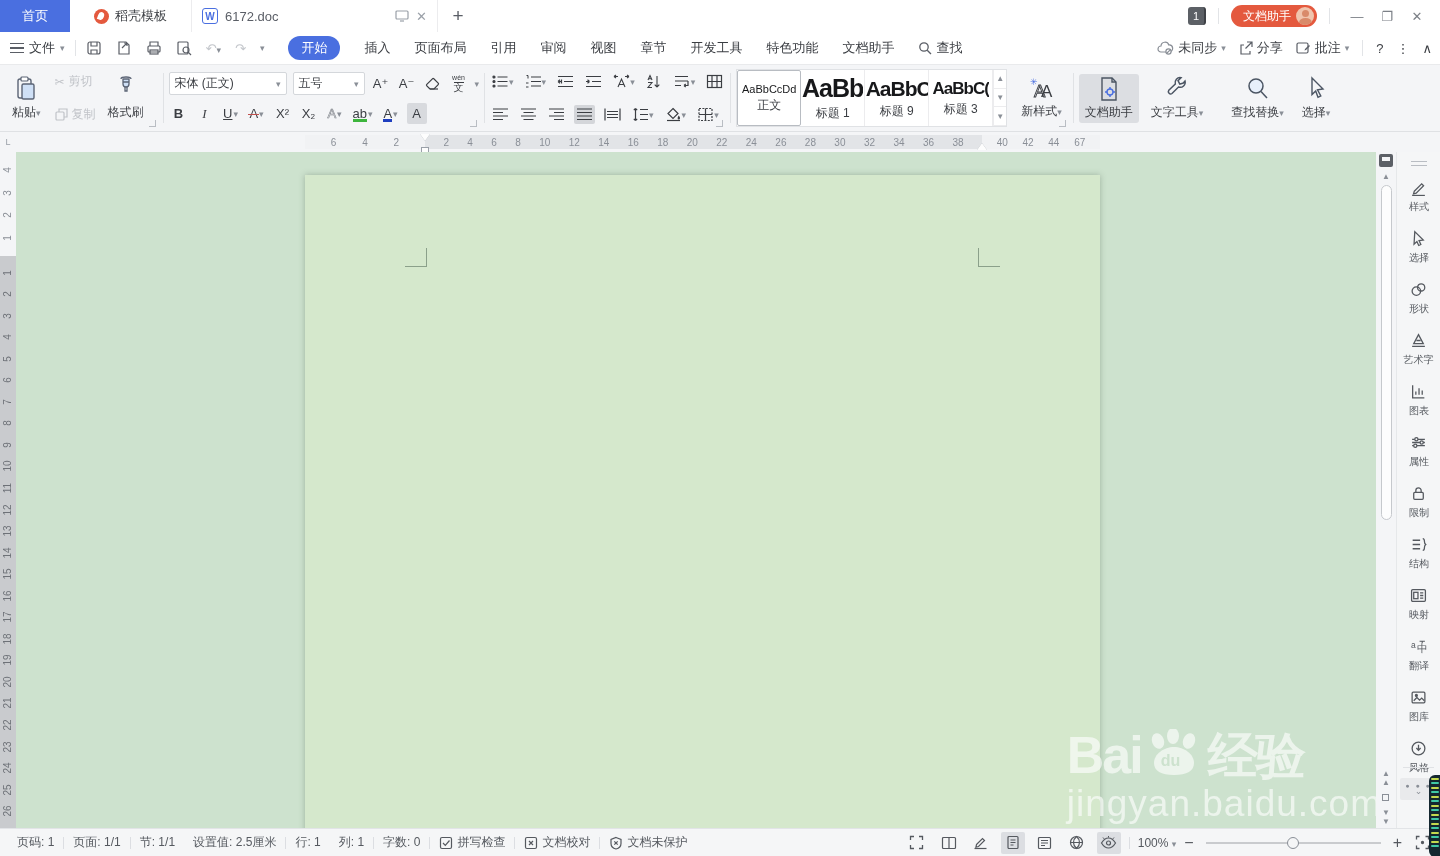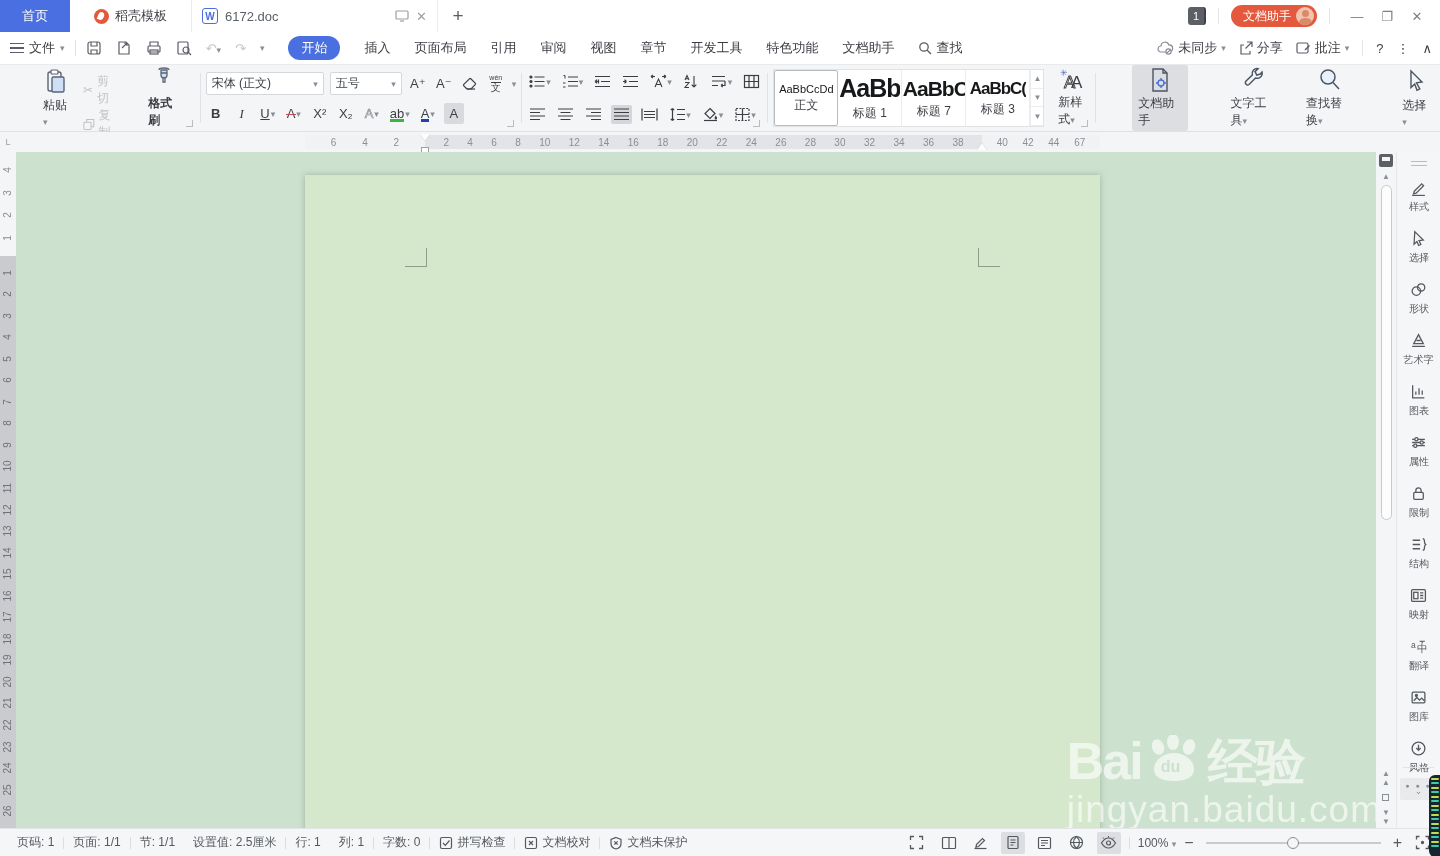--- a/index.html
+++ b/index.html
@@ -42,21 +42,21 @@
   .mtab { color:#3b3e43; cursor:pointer; white-space:nowrap; }
   .mtab.active { background:#4a6fe0; color:#fff; border-radius:12px; padding:3px 13px; }
   .mfind { display:flex; align-items:center; gap:4px; color:#3b3e43; margin-left:24px; }
   .menu-right { position:absolute; right:8px; top:0; height:32px; display:flex; align-items:center; gap:13px; color:#3b3e43; }
   .mr-item { display:flex; align-items:center; gap:4px; }
 
   
   .ribbon { height:68px; background:#f4f5f7; border-top:1px solid #e9eaec; border-bottom:1px solid #dfe1e4; display:flex; align-items:stretch; padding:4px 6px; position:relative; }
   .rgroup { display:flex; align-items:center; position:relative; }
   .rdiv { width:1px; background:#e0e2e5; margin:4px 5px; }
-  .bigbtn { display:flex; flex-direction:column; align-items:center; justify-content:center; gap:2px; padding:2px 6px; border-radius:3px; color:#3b3e43; font-size:12px;margin-left:31px; }
+  .bigbtn { display:flex; flex-direction:column; align-items:center; justify-content:center; gap:2px; padding:2px 6px; border-radius:3px; color:#3b3e43; font-size:12px; }
   .bigbtn.active { background:#dcdee2; }
   .smallcol { display:flex; flex-direction:column; justify-content:space-between; height:54px; padding:2px 0; }
   .smallbtn { display:flex; align-items:center; gap:4px; font-size:12px; color:#3b3e43; }
   .smallbtn.dis { color:#c0c3c8; }
   .fontcols { display:flex; flex-direction:column; justify-content:space-between; height:56px; padding:2px 0; }
   .frow { display:flex; align-items:center; gap:6px; }
   .combo { background:#fff; border:1px solid #d4d7db; border-radius:2px; height:23px; display:flex; align-items:center; justify-content:space-between; padding:0 5px; font-size:12px; color:#3b3e43; }
   .combo .caret { margin-left:6px; }
   .fbtn { min-width:20px; height:21px; display:flex; align-items:center; justify-content:center; gap:1px; font-size:13px; color:#3b3e43; border-radius:2px; padding:0 2px; }
   .fbtn.shaded { background:#d8dade; }
@@ -96,21 +96,21 @@
   
   .main { position:relative; height:676px; display:flex; }
   .vruler { width:16px; background:#f4f5f7; display:flex; flex-direction:column; font-size:10px; color:#8a8f97; }
   .vr-top { height:104px; display:flex; flex-direction:column; align-items:center; justify-content:space-evenly; }
   .vr-mid { flex:1; background:#c9cbce; display:flex; flex-direction:column; align-items:center; justify-content:space-evenly; color:#6e7278; }
   .vruler span { transform:rotate(-90deg); display:block; line-height:1; }
   .canvas { flex:1; background:#cde2ce; position:relative; overflow:hidden; }
   .page { position:absolute; left:289px; top:23px; width:795px; bottom:-10px; background:#d5e8cc; box-shadow:0 0 6px rgba(70,90,70,.35); }
   .mark-tl { position:absolute; left:100px; top:73px; width:22px; height:19px; border-right:1px solid #8ba08a; border-bottom:1px solid #8ba08a; }
   .mark-tr { position:absolute; right:100px; top:73px; width:22px; height:19px; border-left:1px solid #8ba08a; border-bottom:1px solid #8ba08a; }
-  .watermark { position:absolute; right:-6px; bottom:0; color:rgba(255,255,255,.62); text-align:right; line-height:1; }
+  .watermark { position:absolute; right:-6px; bottom:6px; color:rgba(255,255,255,.62); text-align:right; line-height:1; }
   .wm-row { display:flex; align-items:flex-end; gap:4px; }
   .wm-bai { font-size:52px; font-weight:bold; letter-spacing:-2px; }
   .wm-cn { font-size:50px; font-weight:bold; letter-spacing:-2px; }
   .wm-url { font-size:37px; margin-top:4px; letter-spacing:1px; }
 
   
   .scrollcol { width:20px; background:#f4f5f7; display:flex; flex-direction:column; align-items:center; position:relative; }
   .sc-ruler-toggle { width:14px; height:13px; background:#5c6066; border-radius:2px; margin-top:2px; position:relative; }
   .sc-ruler-toggle::after { content:""; position:absolute; left:3px; top:3px; right:3px; height:4px; background:#f4f5f7; }
   .sc-arrow { font-size:8px; color:#8a8f97; margin-top:5px; }
@@ -292,21 +292,21 @@
           <span>剪切</span>
         </span>
         <span class="smallbtn dis">
           <svg width="13" height="13" viewBox="0 0 13 13" fill="none" stroke="#c0c3c8" stroke-width="1.2">
               <rect x="1" y="4" width="8" height="8" rx="1"></rect>
               <path d="M4 4V1h8v8h-3"></path>
             </svg>
           <span>复制</span>
         </span>
       </div>
-      <div class="bigbtn" style="margin-left:22px;font-weight:bold;">
+      <div class="bigbtn" style="margin-left:6px;">
         <svg width="22" height="26" viewBox="0 0 22 26">
             <path d="M8 3h6v5a3 3 0 0 1-3 3 3 3 0 0 1-3-3z" fill="#cfe0f6" stroke="#5b6475" stroke-width="1.3"></path>
             <path d="M8 6h6M10 11v4h2v-4" fill="none" stroke="#5b6475" stroke-width="1.3"></path>
             <path d="M6 3c0-1.5 1.5-2 5-2s5 .5 5 2" fill="none" stroke="#5b6475" stroke-width="1.3"></path>
           </svg>
         <span>格式刷</span>
       </div>
       <span class="corner"></span>
     </div>
 
@@ -487,21 +487,21 @@
         <div class="stylebox sel">
           <span class="sb-prev p-body">AaBbCcDd</span>
           <span class="sb-label">正文</span>
         </div>
         <div class="stylebox">
           <span class="sb-prev p-h1">AaBb</span>
           <span class="sb-label">标题 1</span>
         </div>
         <div class="stylebox">
           <span class="sb-prev p-h2">AaBbC(</span>
-          <span class="sb-label">标题 7</span>
+          <span class="sb-label">标题 9</span>
         </div>
         <div class="stylebox">
           <span class="sb-prev p-h3">AaBbC(</span>
           <span class="sb-label">标题 3</span>
         </div>
         <div class="gal-arrows">
           <div>▲</div>
           <div>▼</div>
           <div>▼</div>
         </div>

